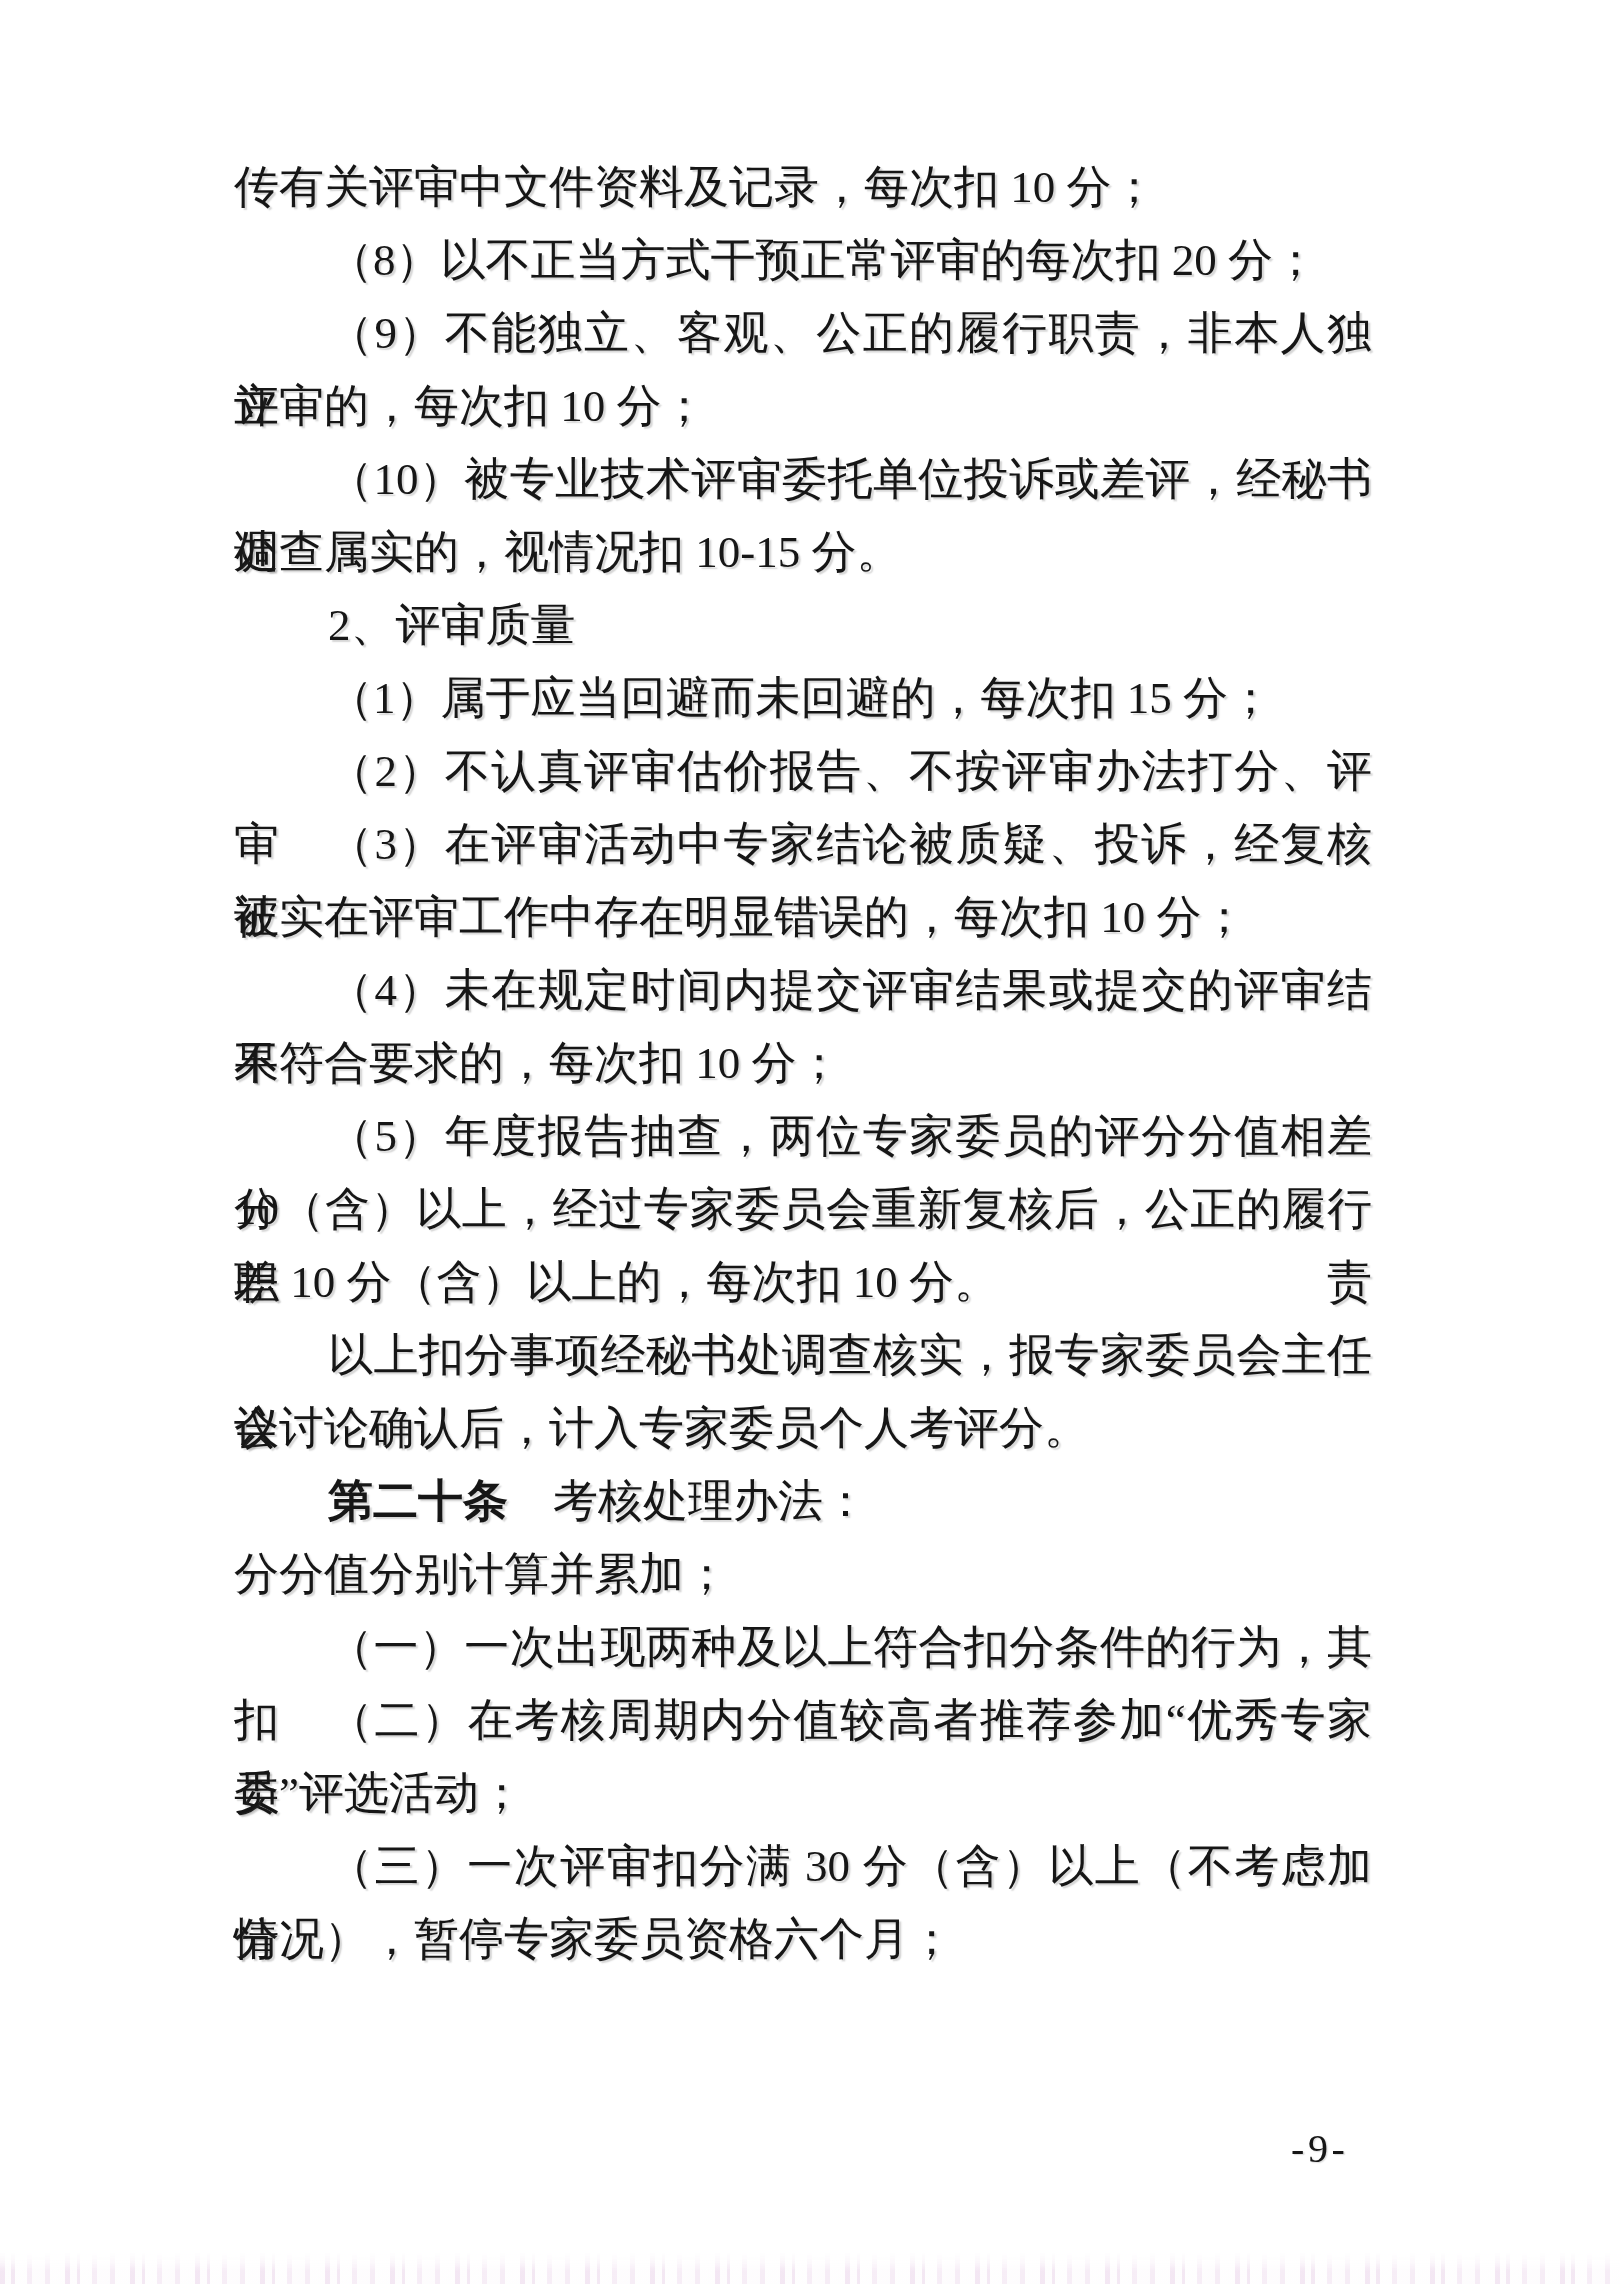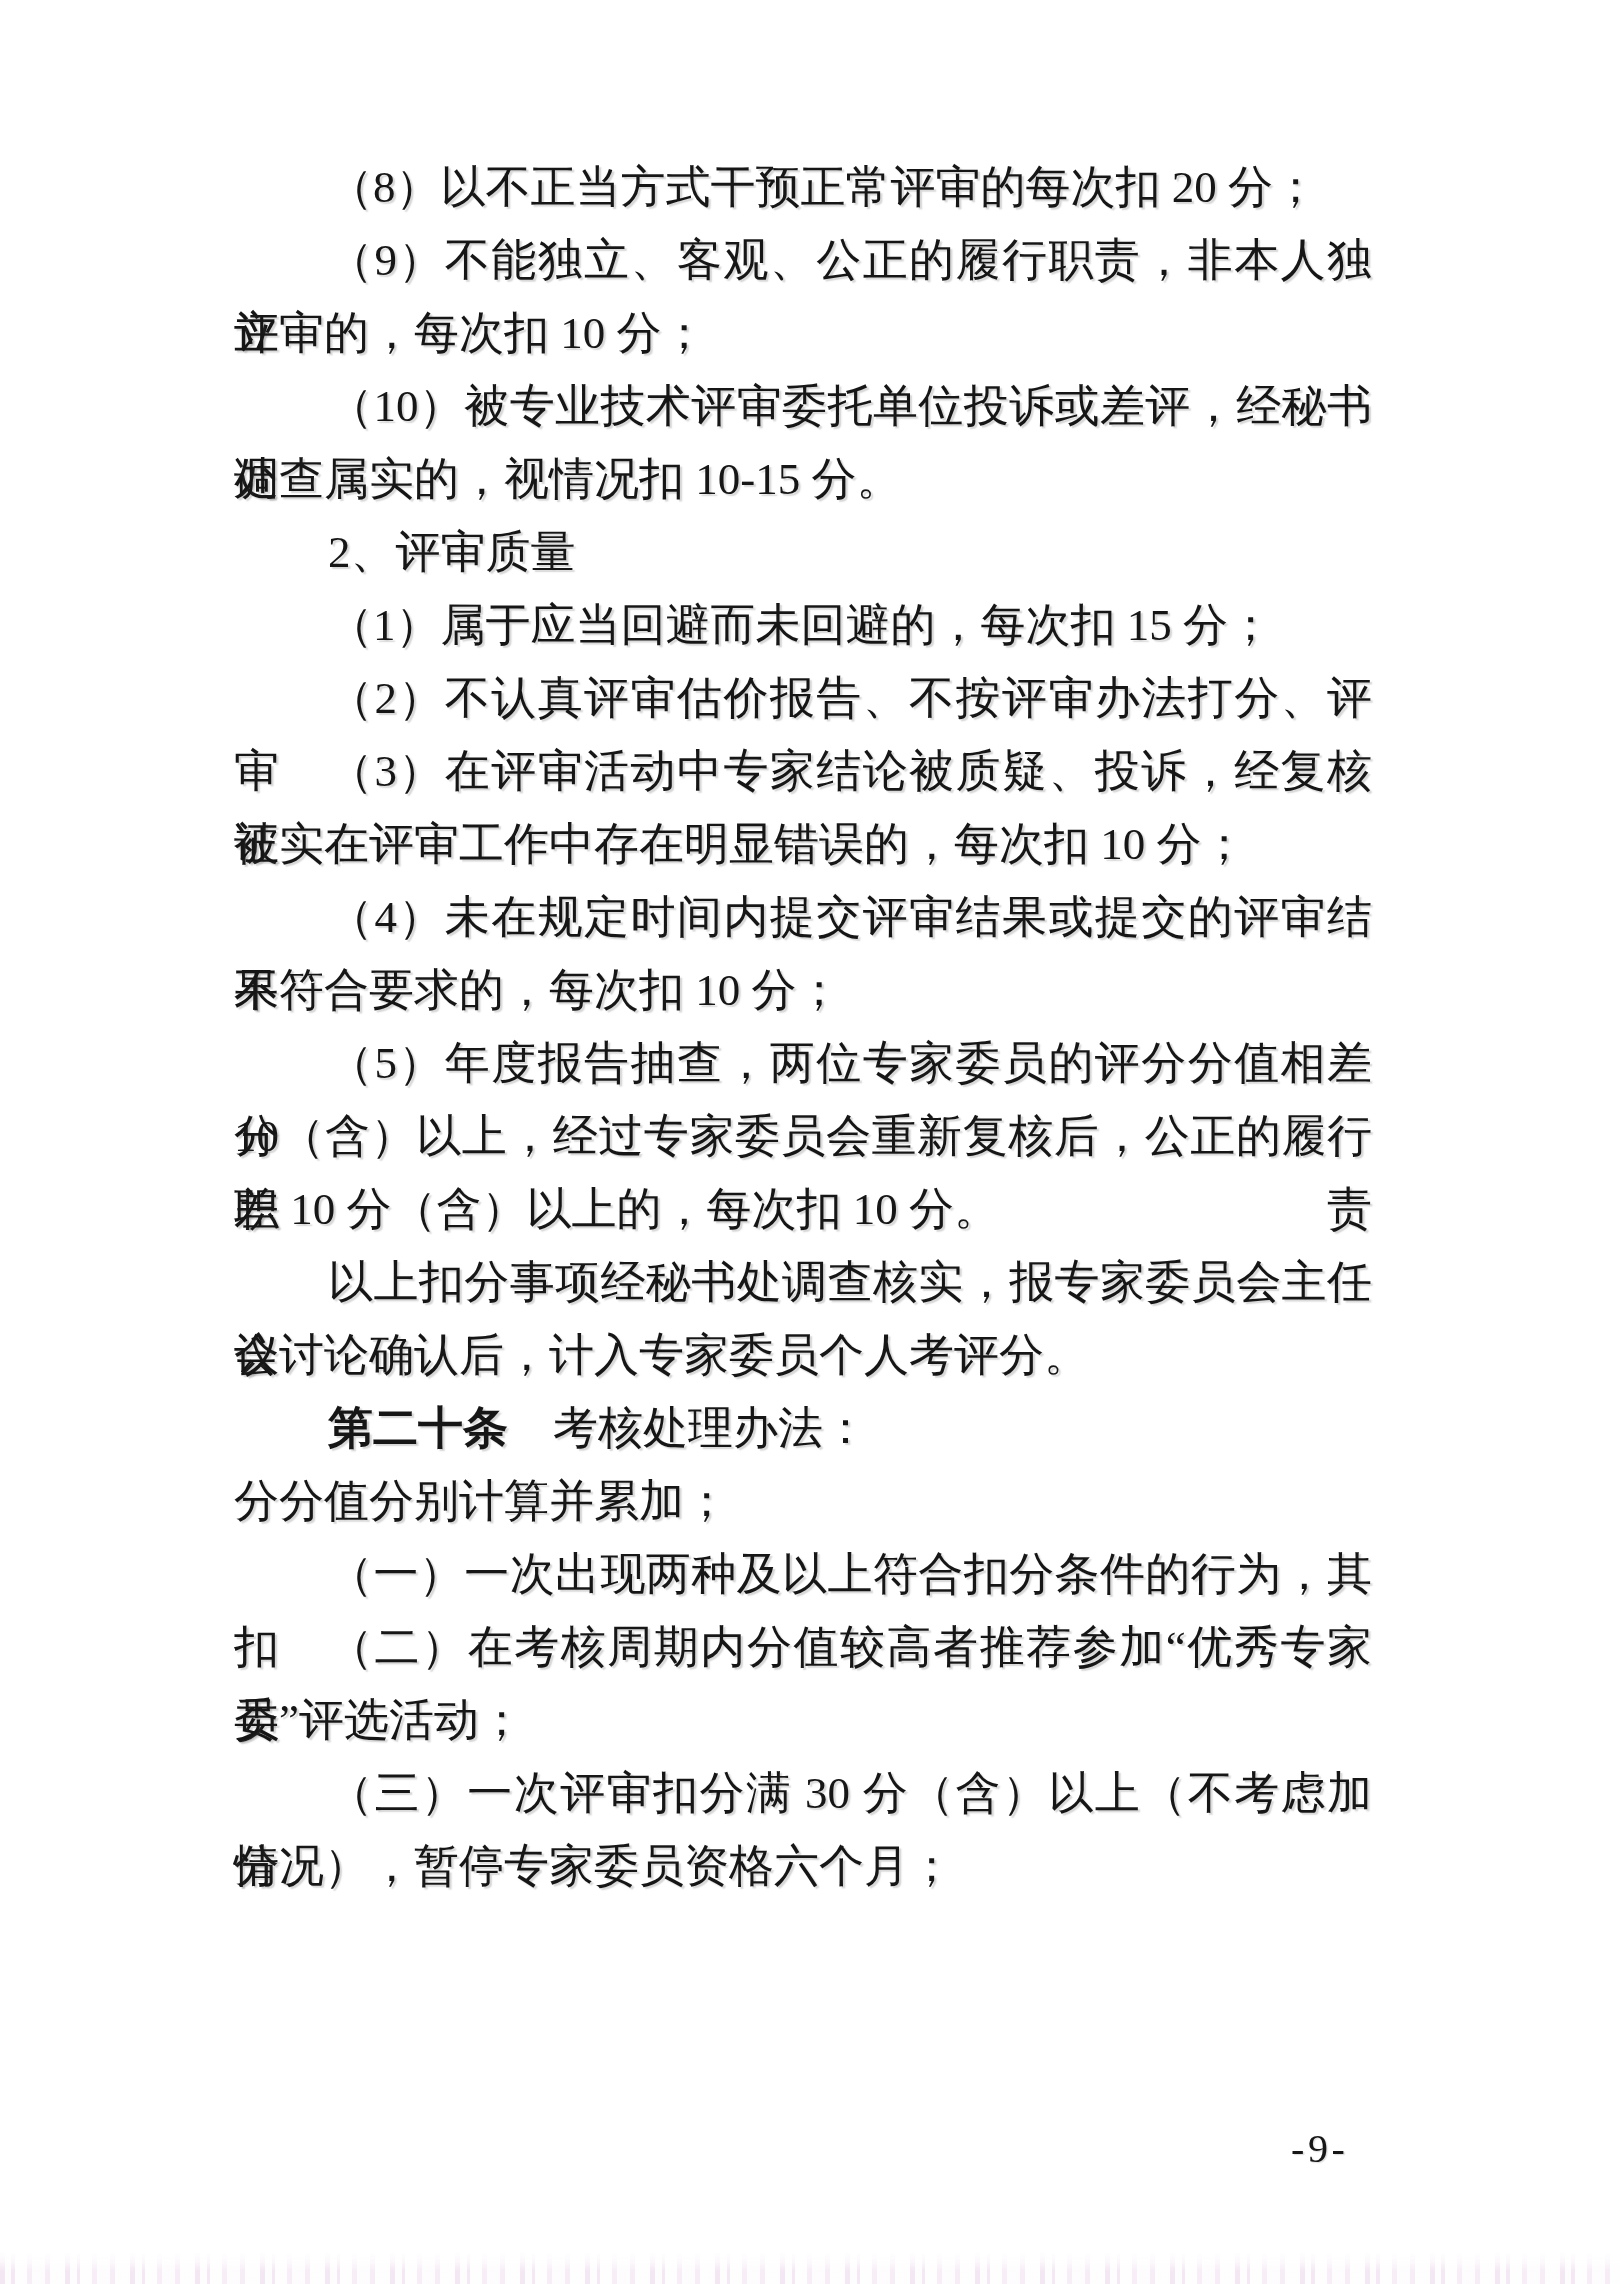--- a/index.html
+++ b/index.html
@@ -70,20 +70,21 @@
         rgba(246,238,246,0.08) 50px 65px);
     -webkit-mask-image: linear-gradient(to top, rgba(0,0,0,1) 0 13px, rgba(0,0,0,0.35) 21.6px, rgba(0,0,0,0) 32px);
     mask-image: linear-gradient(to top, rgba(0,0,0,1) 0 13px, rgba(0,0,0,0.35) 21.6px, rgba(0,0,0,0) 32px);
   }
 </style>
 </head>
 <body>
 
 <div class="page">
   <div class="text-block">
+      <div class="line">传有关评审中文件资料及记录，每次扣 10 分；</div>
       <div class="line indent">（8）以不正当方式干预正常评审的每次扣 20 分；</div>
       <div class="line indent just">（9）不能独立、客观、公正的履行职责，非本人独立</div>
       <div class="line">评审的，每次扣 10 分；</div>
       <div class="line indent just">（10）被专业技术评审委托单位投诉或差评，经秘书处</div>
       <div class="line">调查属实的，视情况扣 10-15 分。</div>
       <div class="line indent">2、评审质量</div>
       <div class="line indent">（1）属于应当回避而未回避的，每次扣 15 分；</div>
       <div class="line indent just">（2）不认真评审估价报告、不按评审办法打分、评审</div>
       <div class="line indent just">（3）在评审活动中专家结论被质疑、投诉，经复核被</div>
       <div class="line">证实在评审工作中存在明显错误的，每次扣 10 分；</div>

